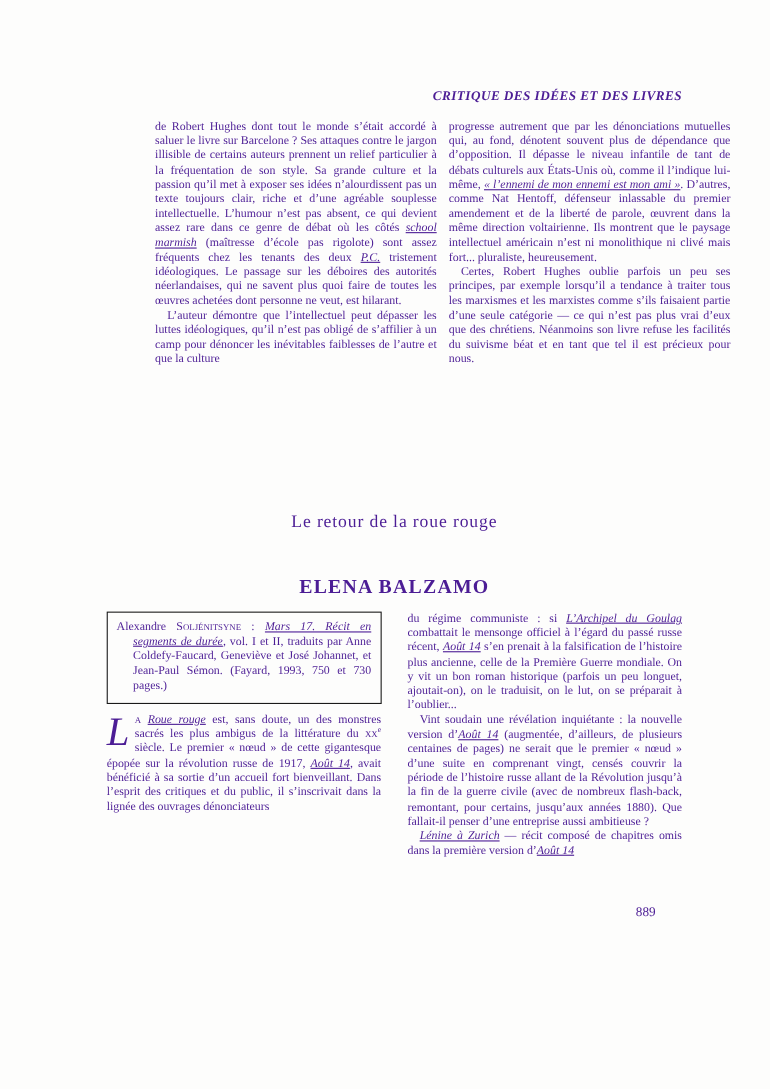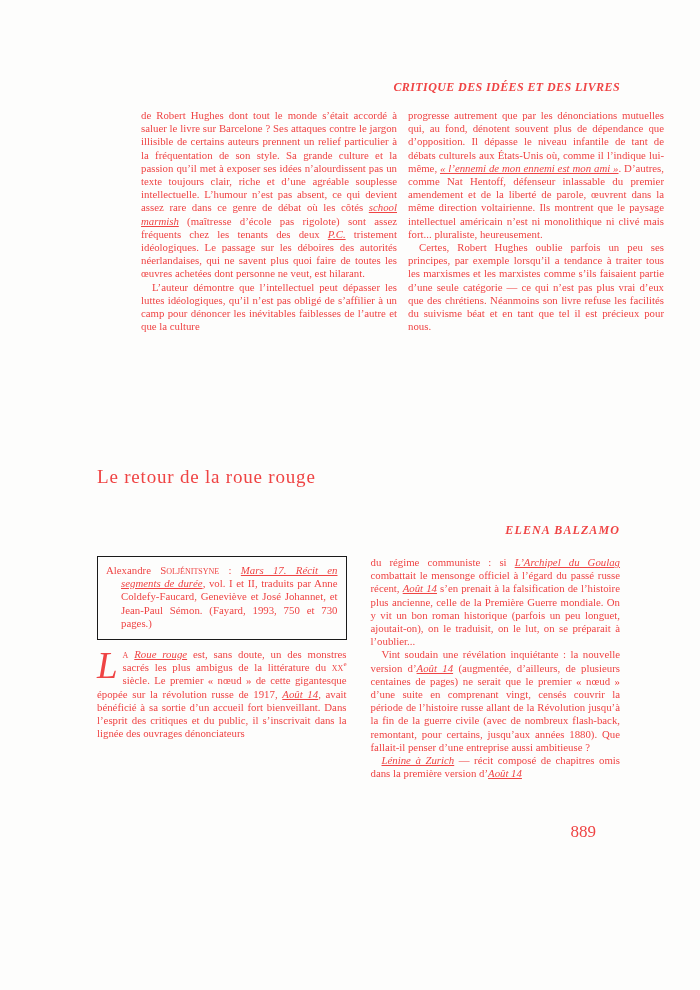--- a/index.html
+++ b/index.html
@@ -1,21 +1,21 @@
 <!DOCTYPE html>
 <html lang="fr"><head>
 <meta charset="utf-8">
 <style>
   html, body { margin: 0; padding: 0; background: #ffffff; }
   .page {
     position: relative;
     width: 700px;
     height: 990px;
     background: #fdfdfc;
-    color: #ef4444;
+    color: #4c1d95;
     font-family: "Liberation Serif", "DejaVu Serif", serif;
     overflow: hidden;
   }
   .running-head {
     position: absolute;
     top: 80px;
     right: 80px;
     font-size: 12px;
     font-style: italic;
     font-weight: bold;
@@ -43,33 +43,33 @@
   p.indent { text-indent: 11px; }
   .seg-i  { font-style: italic; text-decoration: underline; }
   .seg-sc { font-variant: small-caps; }
   .seg-sup { vertical-align: super; font-size: 65%; line-height: 0; }
   .article-title {
     position: absolute;
     top: 466px;
     left: 97px;
     width: 523px;
     margin: 0;
-    font-size: 19px;
+    text-align: center;
+    font-size: 16px;
     font-weight: normal;
     letter-spacing: 0.8px;
   }
   .article-author {
     position: absolute;
     top: 523px;
     left: 97px;
     width: 523px;
-    text-align: right;
-    font-style: italic;
+    text-align: center;
     font-weight: bold;
-    font-size: 12px;
+    font-size: 18px;
     letter-spacing: 1.1px;
   }
   .biblio-box {
     border: 1.5px solid #1a1a1a;
     padding: 7px 8px 9px 8px;
     margin-bottom: 8px;
   }
   .biblio-box p {
     padding-left: 15px;
     text-indent: -15px;
@@ -98,21 +98,21 @@
     float: left;
     font-style: italic;
     font-size: 37px;
     line-height: 32px;
     padding: 2px 5px 0 0;
   }
   .page-number {
     position: absolute;
     top: 822px;
     right: 104px;
-    font-size: 17px;
+    font-size: 12px;
     padding-left: 43px;
   }
 </style>
 </head>
 <body>
 
 <div class="page">
 
   <div class="running-head">CRITIQUE DES IDÉES ET DES LIVRES</div>
 

